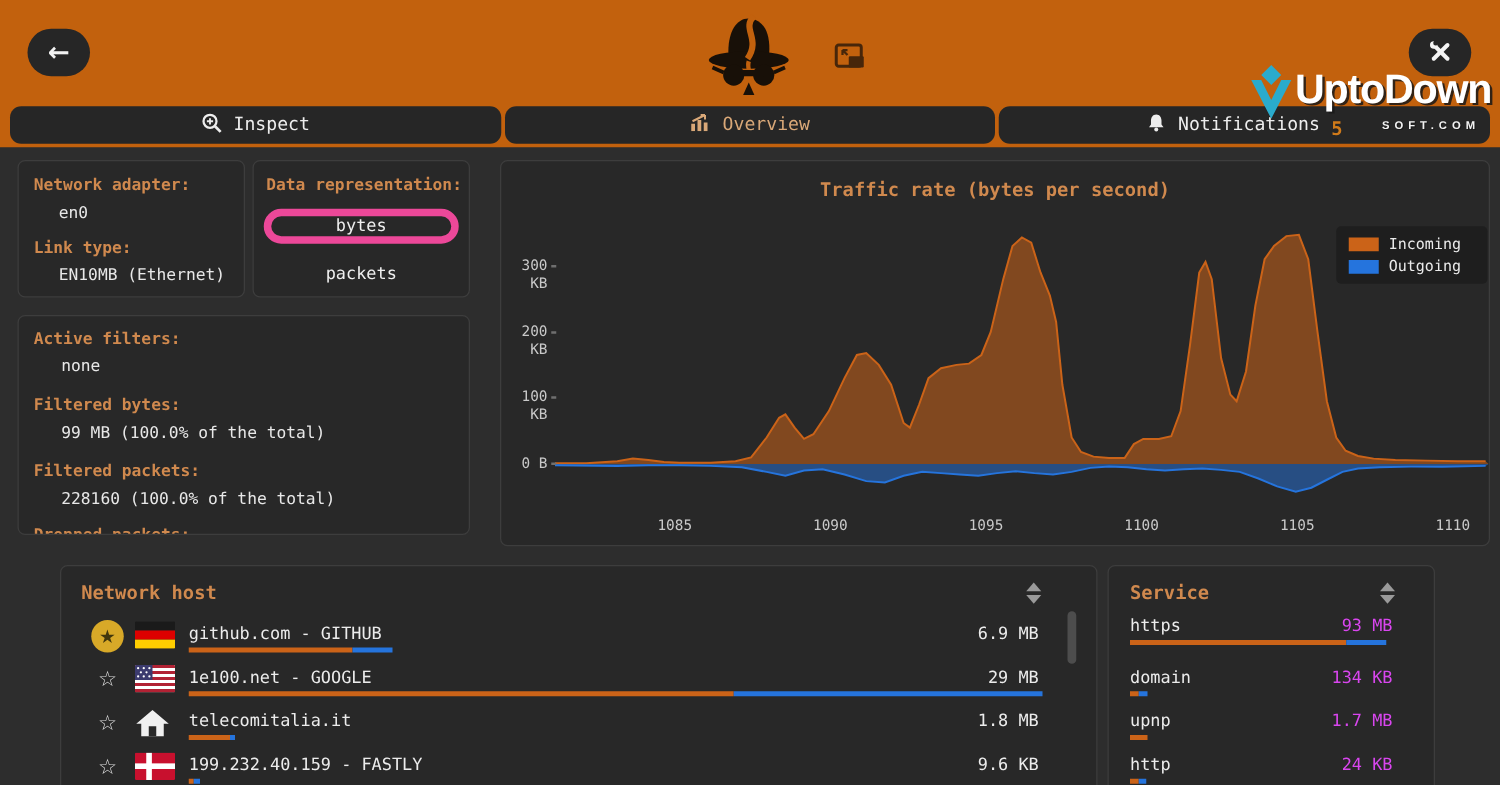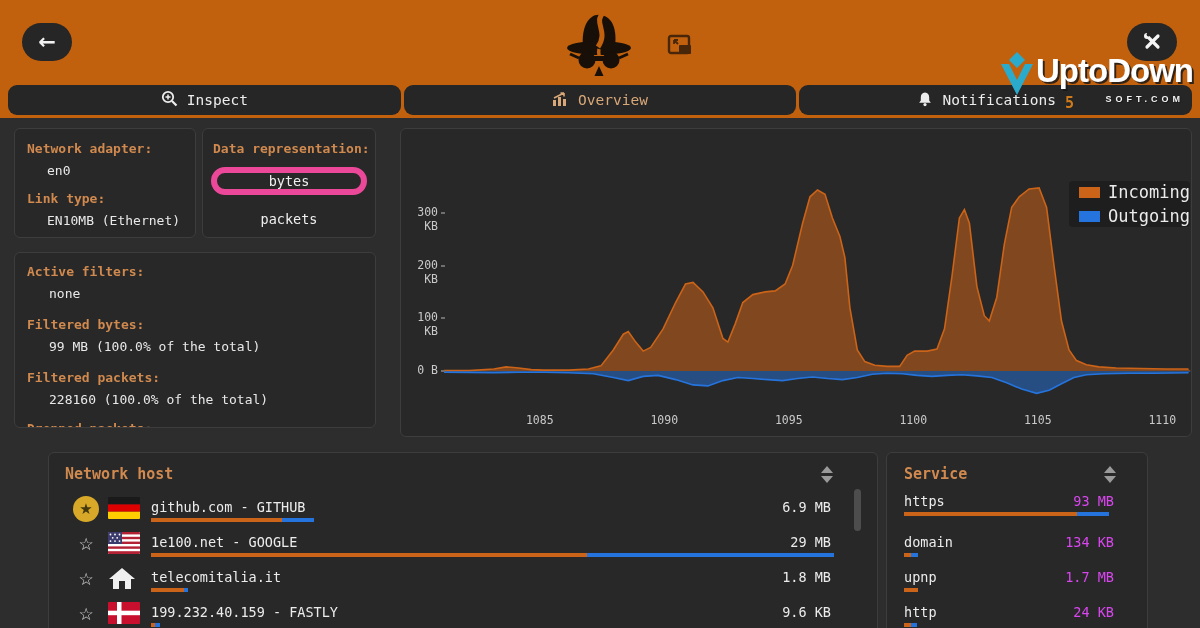--- a/index.html
+++ b/index.html
@@ -52,21 +52,21 @@
   .chart-panel { left:400px; top:10px; width:792px; height:309px; }
   .chart-title { position:absolute; top:14px; left:0; width:100%; text-align:center;
                  color:#d0894e; font-size:15px; font-weight:600; }
   #chart-svg { position:absolute; left:43px; top:52px; }
   .x-tick { position:absolute; top:284px; transform:translateX(-50%); color:#c9c9c9; font-size:11.5px;margin-left:46px; }
   .y-tick { position:absolute; left:0; width:37px; text-align:right; color:#c9c9c9; font-size:11.5px; }
   .y-tick i { position:absolute; right:-7px; top:7px; width:4px; height:2px; background:#6f6f6f; }
   .legend { position:absolute; left:668px; top:52px; width:121px; height:46px; background:#1e1e1e;
             border-radius:4px; display:flex; flex-direction:column; justify-content:center; gap:4px;
             padding-left:10px; }
-  .legend-item { display:flex; align-items:center; gap:8px; color:#ebebeb; font-size:17px; }
+  .legend-item { display:flex; align-items:center; gap:8px; color:#ebebeb; font-size:12px; }
   .legend-swatch { width:24px; height:11px; display:inline-block; }
 
   
   .host-panel { left:48px; top:334px; width:830px; height:200px; }
   .service-panel { left:886px; top:334px; width:262px; height:200px; }
   .table-title { position:absolute; top:12px; color:#d0894e; font-size:15px; font-weight:600; }
   .sorter { position:absolute; display:flex; flex-direction:column; gap:3px; cursor:pointer; }
   .sorter .up { width:0; height:0; border-left:6px solid transparent; border-right:6px solid transparent;
                 border-bottom:7px solid #9a9a9a; }
   .sorter .dn { width:0; height:0; border-left:6px solid transparent; border-right:6px solid transparent;
@@ -208,20 +208,21 @@
       <div class="abs olabel" style="left:12px; top:11px;">Active filters:</div>
       <div class="abs wvalue" style="left:34px; top:33px;">none</div>
       <div class="abs olabel" style="left:12px; top:64px;">Filtered bytes:</div>
       <div class="abs wvalue" style="left:34px; top:86px;">99 MB (100.0% of the total)</div>
       <div class="abs olabel" style="left:12px; top:117px;">Filtered packets:</div>
       <div class="abs wvalue" style="left:34px; top:139px;">228160 (100.0% of the total)</div>
       <div class="abs olabel" style="left:12px; top:168px;">Dropped packets:</div>
     </div>
 
     <div class="panel chart-panel">
+      <div class="chart-title">Traffic rate (bytes per second)</div>
       <svg id="chart-svg" width="747" height="225">
           <polygon points="0,190.1 0.0,189.6 24.9,189.6 49.8,188.0 62.3,185.9 74.7,187.0 87.2,188.6 99.6,189.1 124.5,189.1 144.4,188.0 156.9,184.9 169.3,169.0 179.3,153.2 184.3,150.5 191.7,161.1 199.2,170.1 206.7,166.4 219.1,147.9 231.6,121.5 241.5,103.0 249.0,101.4 259.0,110.9 268.9,126.8 278.9,157.4 283.9,161.1 291.3,142.6 298.8,121.5 308.8,113.6 321.2,110.9 331.2,109.9 341.1,103.0 348.6,84.5 358.6,42.3 366.0,15.8 373.5,9.0 381.0,13.2 388.4,37.0 395.9,55.5 400.9,76.6 405.9,126.8 413.3,169.0 420.8,180.6 430.8,184.3 443.2,185.4 455.7,185.4 463.1,174.3 470.6,170.1 483.1,170.1 493.0,168.0 500.5,147.9 508.0,95.1 515.4,37.0 520.4,28.5 525.4,42.3 532.9,105.6 540.3,134.7 545.3,140.0 552.8,116.2 560.3,63.4 567.7,26.4 575.2,15.8 585.1,7.9 595.1,6.9 602.6,26.4 610.0,84.5 617.5,140.0 625.0,169.0 632.5,179.6 642.4,183.8 654.9,185.9 672.3,187.0 697.2,187.5 722.1,188.0 744.5,188.0 747,190.1" fill="#cb6318" fill-opacity="0.55"></polygon>
           <polyline points="0.0,189.6 24.9,189.6 49.8,188.0 62.3,185.9 74.7,187.0 87.2,188.6 99.6,189.1 124.5,189.1 144.4,188.0 156.9,184.9 169.3,169.0 179.3,153.2 184.3,150.5 191.7,161.1 199.2,170.1 206.7,166.4 219.1,147.9 231.6,121.5 241.5,103.0 249.0,101.4 259.0,110.9 268.9,126.8 278.9,157.4 283.9,161.1 291.3,142.6 298.8,121.5 308.8,113.6 321.2,110.9 331.2,109.9 341.1,103.0 348.6,84.5 358.6,42.3 366.0,15.8 373.5,9.0 381.0,13.2 388.4,37.0 395.9,55.5 400.9,76.6 405.9,126.8 413.3,169.0 420.8,180.6 430.8,184.3 443.2,185.4 455.7,185.4 463.1,174.3 470.6,170.1 483.1,170.1 493.0,168.0 500.5,147.9 508.0,95.1 515.4,37.0 520.4,28.5 525.4,42.3 532.9,105.6 540.3,134.7 545.3,140.0 552.8,116.2 560.3,63.4 567.7,26.4 575.2,15.8 585.1,7.9 595.1,6.9 602.6,26.4 610.0,84.5 617.5,140.0 625.0,169.0 632.5,179.6 642.4,183.8 654.9,185.9 672.3,187.0 697.2,187.5 722.1,188.0 744.5,188.0" fill="none" stroke="#cb6318" stroke-width="1.6"></polyline>
           <polygon points="0,190.1 0.0,191.2 49.8,191.7 74.7,191.2 99.6,191.2 124.5,191.7 149.4,192.8 169.3,196.5 184.3,199.6 199.2,195.4 214.1,194.4 231.6,198.6 249.0,203.9 263.9,204.9 278.9,199.6 293.8,196.5 308.8,197.5 323.7,198.6 338.6,199.6 353.6,197.5 368.5,196.0 383.5,197.5 398.4,198.6 413.3,196.5 428.3,193.3 443.2,192.3 458.2,192.8 473.1,194.4 488.0,195.4 503.0,194.4 517.9,193.8 532.9,194.9 547.8,196.5 562.7,201.8 577.7,208.1 592.6,212.3 605.1,209.2 617.5,202.8 630.0,196.5 642.4,193.8 659.9,192.8 684.8,192.3 709.6,192.3 744.5,191.7 747,190.1" fill="#2574dd" fill-opacity="0.5"></polygon>
           <polyline points="0.0,191.2 49.8,191.7 74.7,191.2 99.6,191.2 124.5,191.7 149.4,192.8 169.3,196.5 184.3,199.6 199.2,195.4 214.1,194.4 231.6,198.6 249.0,203.9 263.9,204.9 278.9,199.6 293.8,196.5 308.8,197.5 323.7,198.6 338.6,199.6 353.6,197.5 368.5,196.0 383.5,197.5 398.4,198.6 413.3,196.5 428.3,193.3 443.2,192.3 458.2,192.8 473.1,194.4 488.0,195.4 503.0,194.4 517.9,193.8 532.9,194.9 547.8,196.5 562.7,201.8 577.7,208.1 592.6,212.3 605.1,209.2 617.5,202.8 630.0,196.5 642.4,193.8 659.9,192.8 684.8,192.3 709.6,192.3 744.5,191.7" fill="none" stroke="#2574dd" stroke-width="1.6"></polyline>
         </svg>
       <div id="y-ticks">
           <div class="y-tick" style="top: 234.141px;">0 B<i></i></div>
           <div class="y-tick" style="top: 181.324px;">100 KB<i></i></div>
           <div class="y-tick" style="top: 128.507px;">200 KB<i></i></div>

